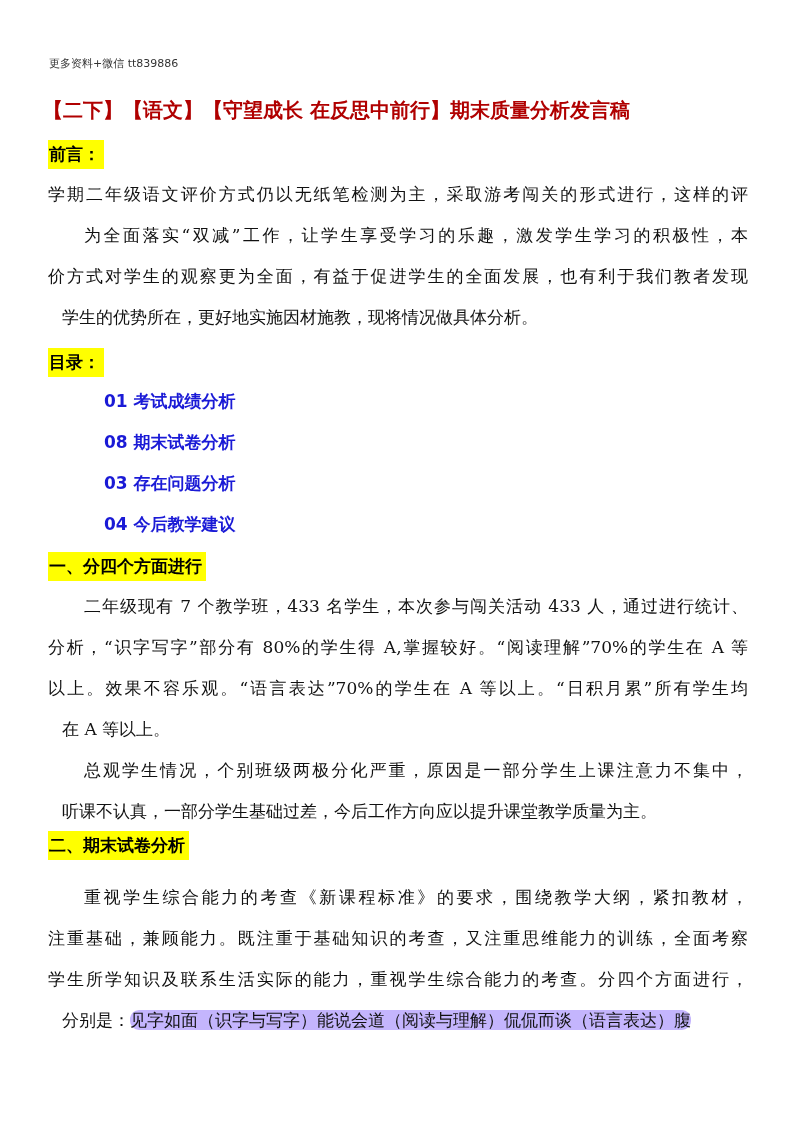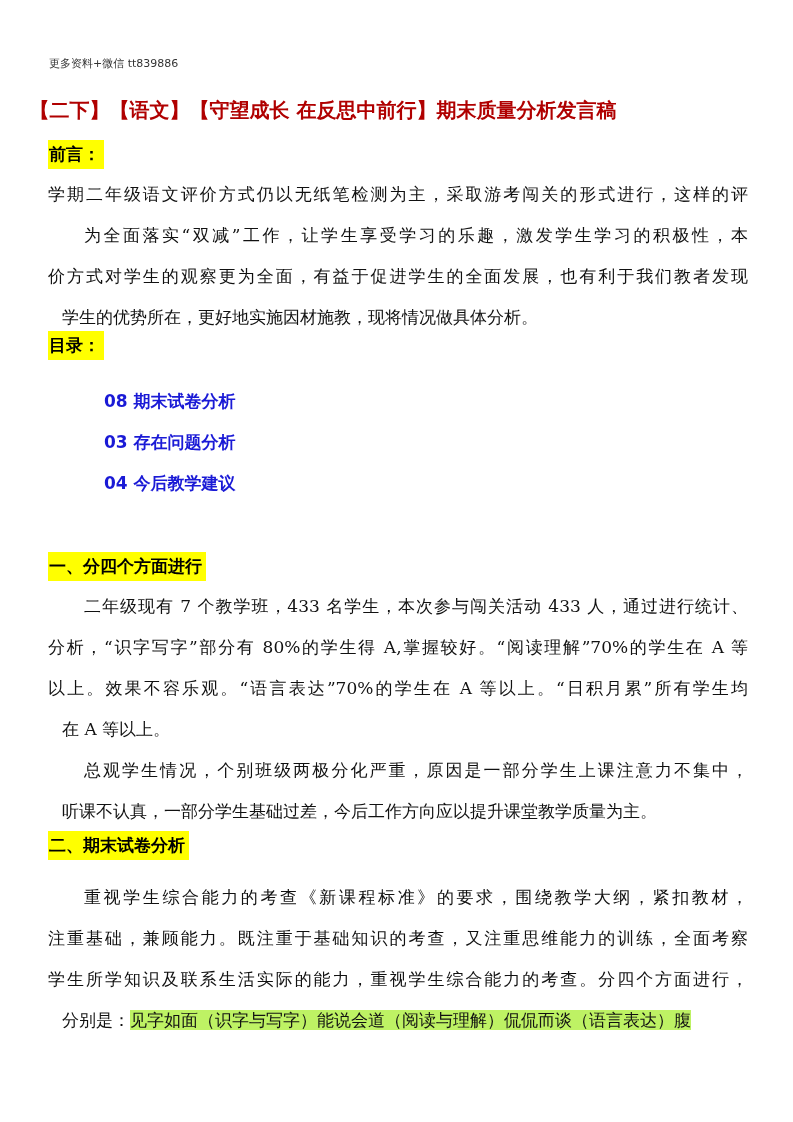--- a/index.html
+++ b/index.html
@@ -1,54 +1,55 @@
 <!DOCTYPE html>
 <html><head>
 <meta charset="utf-8">
 <style>
   html, body { margin: 0; padding: 0; background: #ffffff; }
   body { width: 793px; height: 1122px; position: relative; overflow: hidden;
          font-family: "DejaVu Serif", "Liberation Serif", serif; color: #111; }
   .header-note { position: absolute; left: 49px; top: 56px; font-size: 11px;
                  font-family: "DejaVu Sans", "Liberation Sans", sans-serif; color: #333; }
-  .title { position: absolute; left: 8px; width: 630px; top: 97px; text-align: center;
+  .title { position: absolute; left: 0; width: 630px; top: 97px; text-align: right;
            font-size: 20px; font-weight: bold; color: #b00000;
            font-family: "DejaVu Sans", "Liberation Sans", sans-serif; letter-spacing: 0px; }
   .hl-label { position: absolute; left: 48px; background: #ffff00; font-weight: bold;
               font-size: 17px; padding: 3px 4px 3px 1px; color: #000;
               font-family: "DejaVu Sans", "Liberation Sans", sans-serif; text-align: center; }
   .para { position: absolute; left: 48px; width: 700px; font-size: 17px; line-height: 41px;
           text-align: justify; text-indent: 36px; color: #111; }
   .para .line { display: block; text-indent: 0; white-space: nowrap; text-align-last: justify; }
   .para .line.first { padding-left: 36px; }
   .para .line.last { text-align-last: left; margin-left: 14px; }
   .toc { position: absolute; left: 104px; top: 389px; }
   .toc-item { font-size: 17px; font-weight: bold; color: #1a1ad6; height: 41px; line-height: 24px;
               font-family: "DejaVu Sans", "Liberation Sans", sans-serif; }
-  .cyan { background: #bef264; }
+  .cyan { background: #c4b5fd; border-radius: 9px; }
 </style>
 </head>
 <body>
 
 <div class="header-note">更多资料+微信 tt839886</div>
 
 <div class="title">【二下】【语文】【守望成长 在反思中前行】期末质量分析发言稿</div>
 
 <div class="hl-label" style="top:140px;">前言：</div>
 
 <div class="para" style="top:174px;">
   <span class="line">学期二年级语文评价方式仍以无纸笔检测为主，采取游考闯关的形式进行，这样的评</span>
   <span class="line first">为全面落实“双减”工作，让学生享受学习的乐趣，激发学生学习的积极性，本</span>
   <span class="line">价方式对学生的观察更为全面，有益于促进学生的全面发展，也有利于我们教者发现</span>
   <span class="line last">学生的优势所在，更好地实施因材施教，现将情况做具体分析。</span>
 </div>
 
-<div class="hl-label" style="top:331px;">目录：</div>
+<div class="hl-label" style="top:348px;">目录：</div>
 
 <div class="toc">
+  <div class="toc-item">01 考试成绩分析</div>
   <div class="toc-item">08 期末试卷分析</div>
   <div class="toc-item">03 存在问题分析</div>
   <div class="toc-item">04 今后教学建议</div>
 </div>
 
 <div class="hl-label" style="top:552px;">一、分四个方面进行</div>
 
 <div class="para" style="top:586px;">
   <span class="line first">二年级现有 7 个教学班，433 名学生，本次参与闯关活动 433 人，通过进行统计、</span>
   <span class="line">分析，“识字写字”部分有 80%的学生得 A,掌握较好。“阅读理解”70%的学生在 A 等</span>

